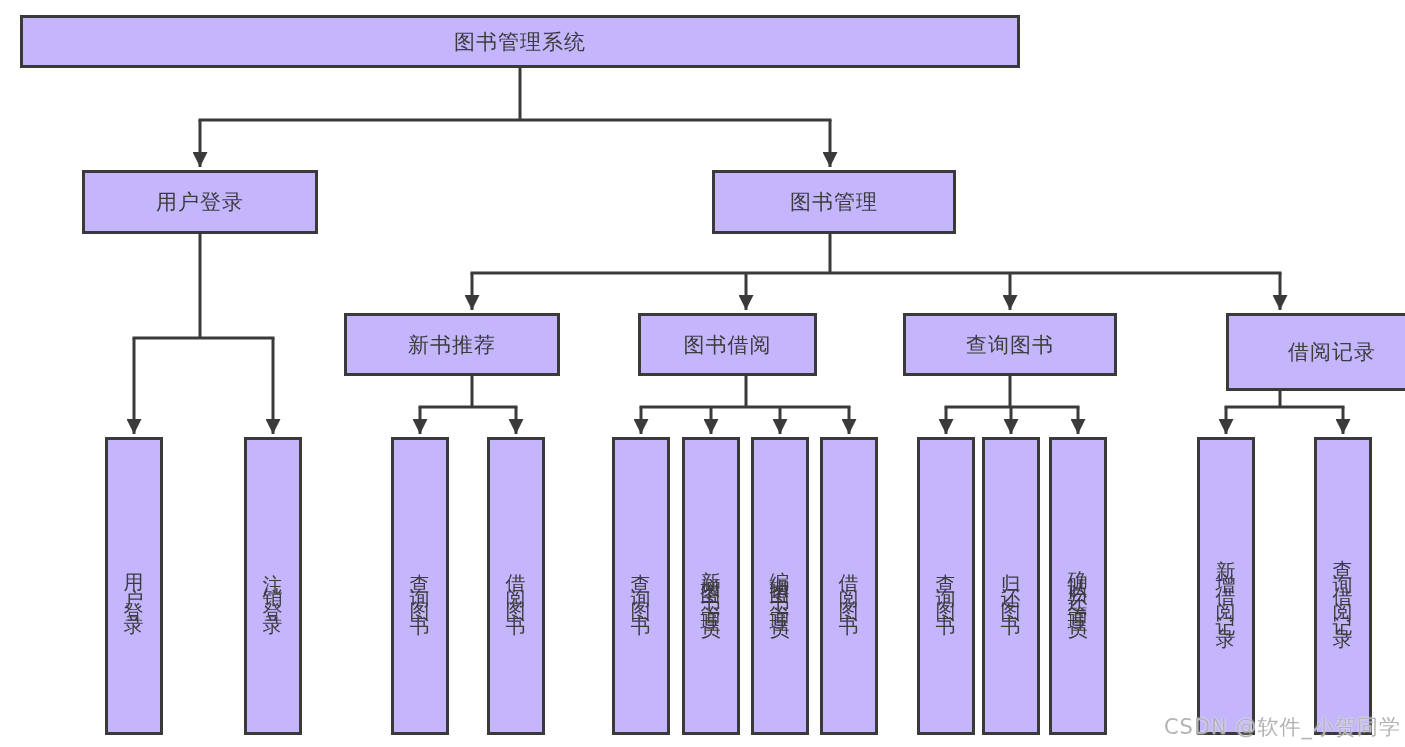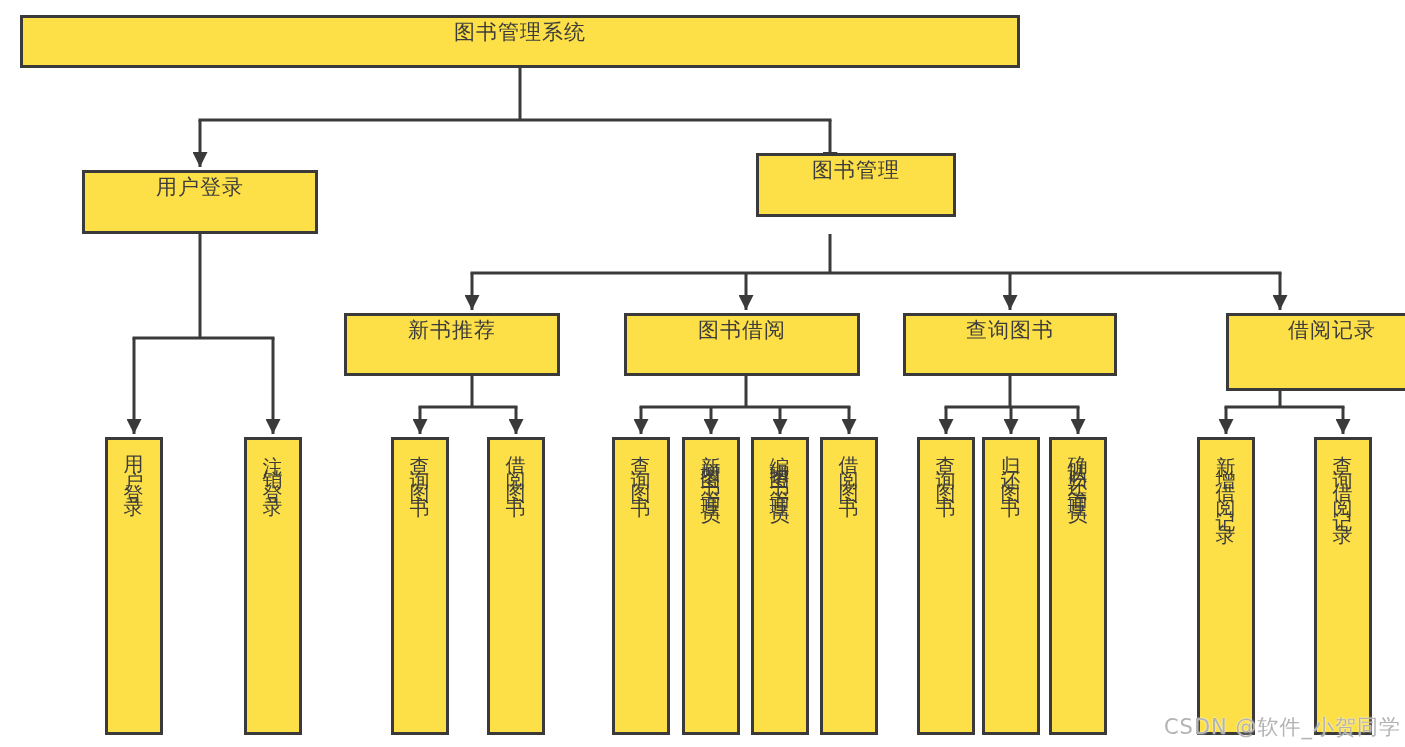--- a/index.html
+++ b/index.html
@@ -12,24 +12,24 @@
   .canvas{
     position:relative;
     width:1405px;height:747px;
     background:#ffffff;
     overflow:hidden;
   }
   svg.connectors{position:absolute;left:0;top:0;}
   .box{
     position:absolute;
     border:3px solid var(--line);
-    background:#fde047;
+    background:#c4b5fd;
     box-sizing:border-box;
     display:flex;
-    align-items:flex-start;
+    align-items:center;
     justify-content:center;
     color:var(--text);
   }
   .box.h span{
     font-size:21px;
     letter-spacing:1px;
     white-space:nowrap;
   }
   .box.v span{
     writing-mode:vertical-rl;
@@ -113,28 +113,28 @@
     </g>
   </svg>
 
   <div class="box h" style="left:20px;top:15px;width:1000px;height:53px;">
     <span>图书管理系统</span>
   </div>
 
   <div class="box h" style="left:82px;top:170px;width:236px;height:64px;">
     <span>用户登录</span>
   </div>
-  <div class="box h" style="left:712px;top:153px;width:200px;height:64px;margin-left:44px;">
+  <div class="box h" style="left:712px;top:170px;width:244px;height:64px;">
     <span>图书管理</span>
   </div>
 
   <div class="box h" style="left:344px;top:313px;width:216px;height:63px;">
     <span>新书推荐</span>
   </div>
-  <div class="box h" style="left:624px;top:313px;width:236px;height:63px;">
+  <div class="box h" style="left:638px;top:313px;width:179px;height:63px;">
     <span>图书借阅</span>
   </div>
   <div class="box h" style="left:903px;top:313px;width:214px;height:63px;">
     <span>查询图书</span>
   </div>
   <div class="box h" style="left:1226px;top:313px;width:212px;height:78px;">
     <span>借阅记录</span>
   </div>
 
   <div class="box v" style="left:105px;top:437px;width:58px;height:298px;">

